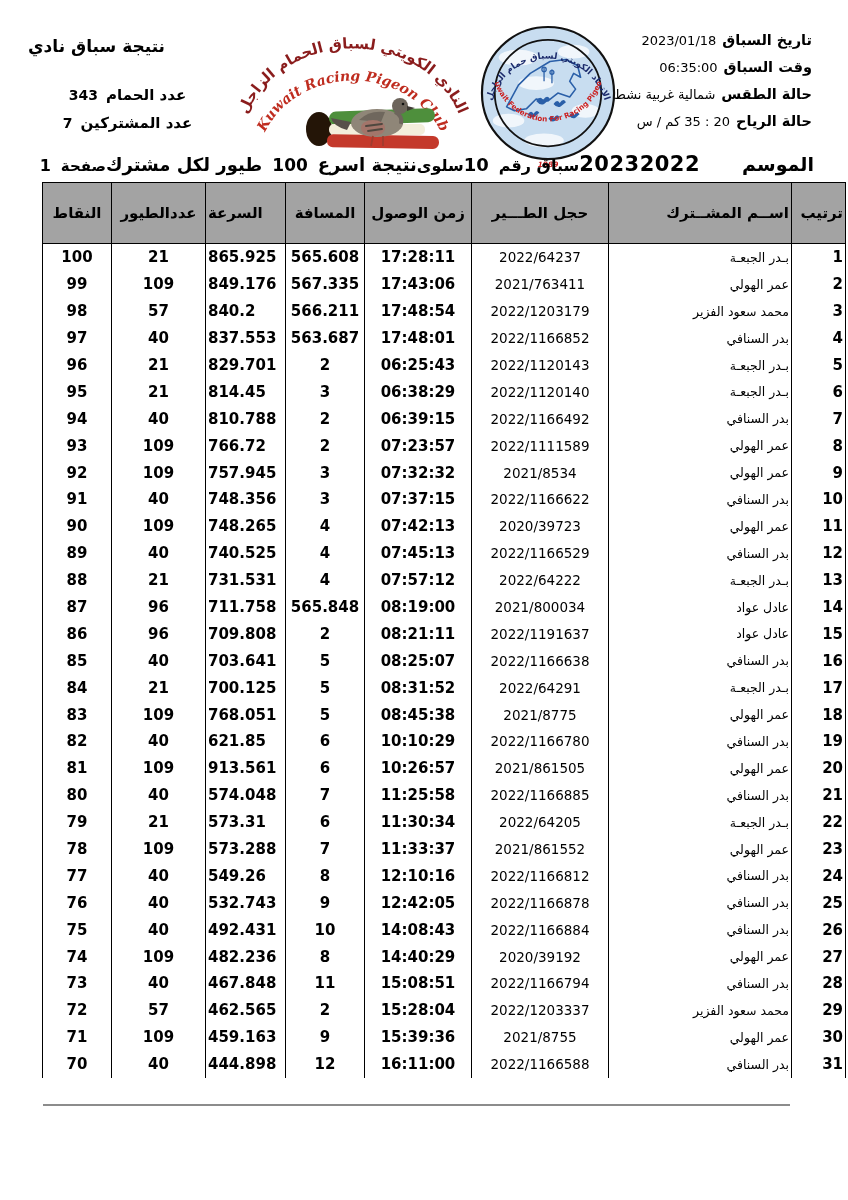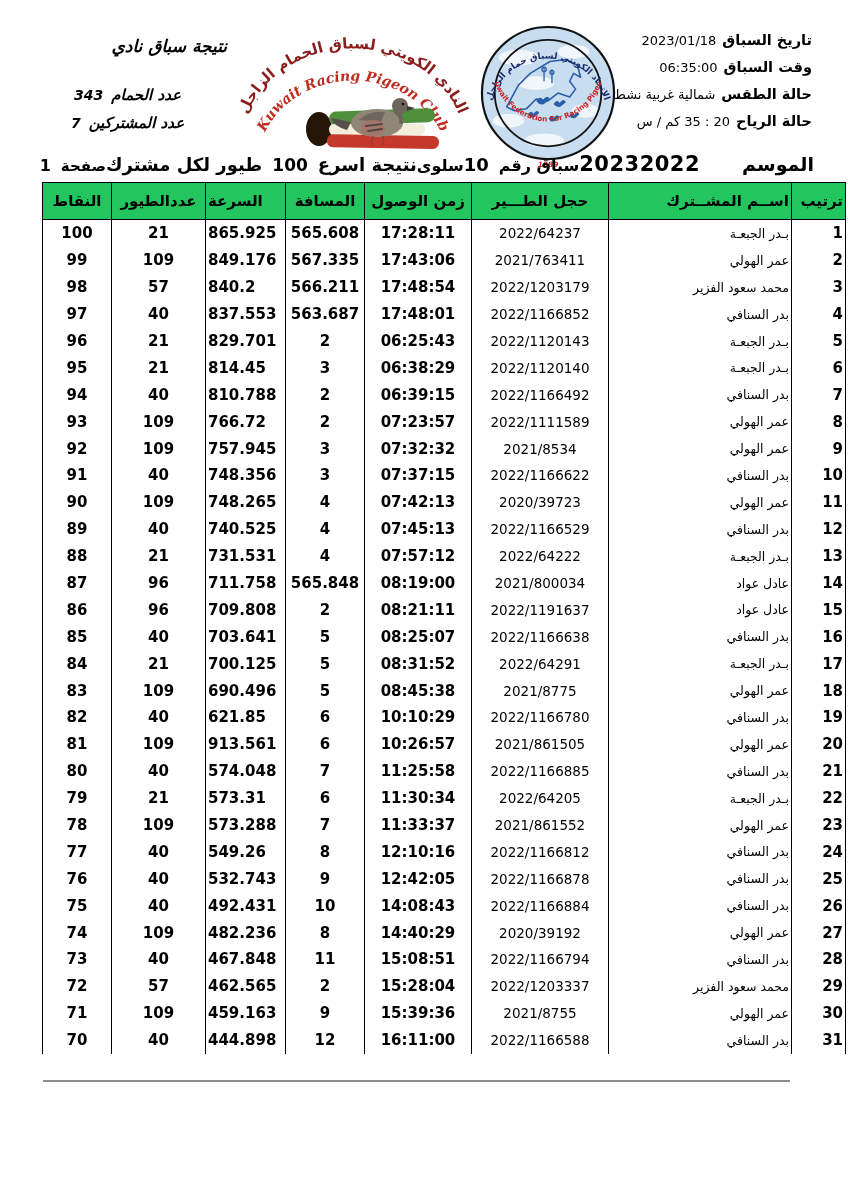--- a/index.html
+++ b/index.html
@@ -9,21 +9,21 @@
 
   
   .top{display:flex;direction:rtl;justify-content:space-between;
        padding:24px 36px 0 28px;height:148px;box-sizing:border-box;}
   .race-info{width:195px;padding-top:8px;}
   .info-line{display:flex;direction:rtl;align-items:baseline;gap:6px;margin-bottom:11px;
              font-size:13.5px;white-space:nowrap;}
   .info-line .lbl{font-weight:bold;font-size:14.5px;}
   .info-line .val{font-size:13px;}
   .logo-box{flex:0 0 auto;}
-  .stats{width:205px;text-align:right;padding-top:12px;font-style:italic;}
+  .stats{width:205px;text-align:left;padding-top:12px;}
   .stats .title{font-weight:bold;font-size:17px;margin-bottom:30px;}
   .stat-line{font-size:14.5px;margin-bottom:10px;display:flex;direction:rtl;
              justify-content:center;gap:8px;align-items:baseline;}
   .stat-line .lbl{font-weight:bold;font-size:15px;}
   .stat-line .val{font-size:14px;font-weight:bold;}
 
   
   .club-name{text-align:center;font-weight:bold;font-size:17px;margin-top:2px;}
   .season{display:flex;direction:rtl;align-items:baseline;padding:0 34px 0 40px;
           margin:4px 0 6px 0;justify-content:space-between;}
@@ -34,22 +34,22 @@
   .fs-race-val{font-weight:bold;font-size:18px;}
   .fs-loc{font-weight:bold;font-size:16px;}
   .fs-res{font-weight:bold;font-size:18px;}
   .fs-res-n{font-weight:bold;font-size:17px;}
   .fs-page-lbl{font-weight:bold;font-size:15px;}
   .fs-page-n{font-weight:bold;font-size:16px;}
 
   
   table.results{border-collapse:collapse;table-layout:fixed;direction:rtl;
                 width:763px;margin:0 43px 0 42px;}
-  .results th{background:#22c55e;border:1.6px solid #000;font-weight:bold;
-              font-size:15px;height:36px;padding:0 2px;}
+  .results th{background:#a3a3a3;border:1.6px solid #000;font-weight:bold;
+              font-size:15px;height:36px;padding:12px 2px;}
   .results td{border-left:1px solid #000;border-right:1px solid #000;
               height:26.9px;padding:0 2px;overflow:hidden;white-space:nowrap;}
   .results tbody tr:first-child td{border-top:1.6px solid #000;}
   
   .c0{width:49px;text-align:right;font-weight:bold;font-size:15px;}
   .c1{width:178px;text-align:right;font-size:12.5px;padding-right:3px;}
   .c2{width:132px;text-align:center;font-size:13.5px;direction:ltr;}
   .c3{width:102px;text-align:center;font-weight:bold;font-size:15px;direction:ltr;}
   .c4{width:74px;text-align:center;font-weight:bold;font-size:15px;direction:ltr;}
   .c5{width:75px;text-align:left;font-weight:bold;font-size:15px;direction:ltr;padding-left:4px;}
@@ -381,21 +381,21 @@
           <td class="c5">700.125</td>
           <td class="c6">21</td>
           <td class="c7">84</td>
         </tr>
         <tr>
           <td class="c0">18</td>
           <td class="c1">عمر الهولي</td>
           <td class="c2">2021/8775</td>
           <td class="c3">08:45:38</td>
           <td class="c4">5</td>
-          <td class="c5">690.496</td>
+          <td class="c5">768.051</td>
           <td class="c6">109</td>
           <td class="c7">83</td>
         </tr>
         <tr>
           <td class="c0">19</td>
           <td class="c1">بدر السنافي</td>
           <td class="c2">2022/1166780</td>
           <td class="c3">10:10:29</td>
           <td class="c4">6</td>
           <td class="c5">621.85</td>

